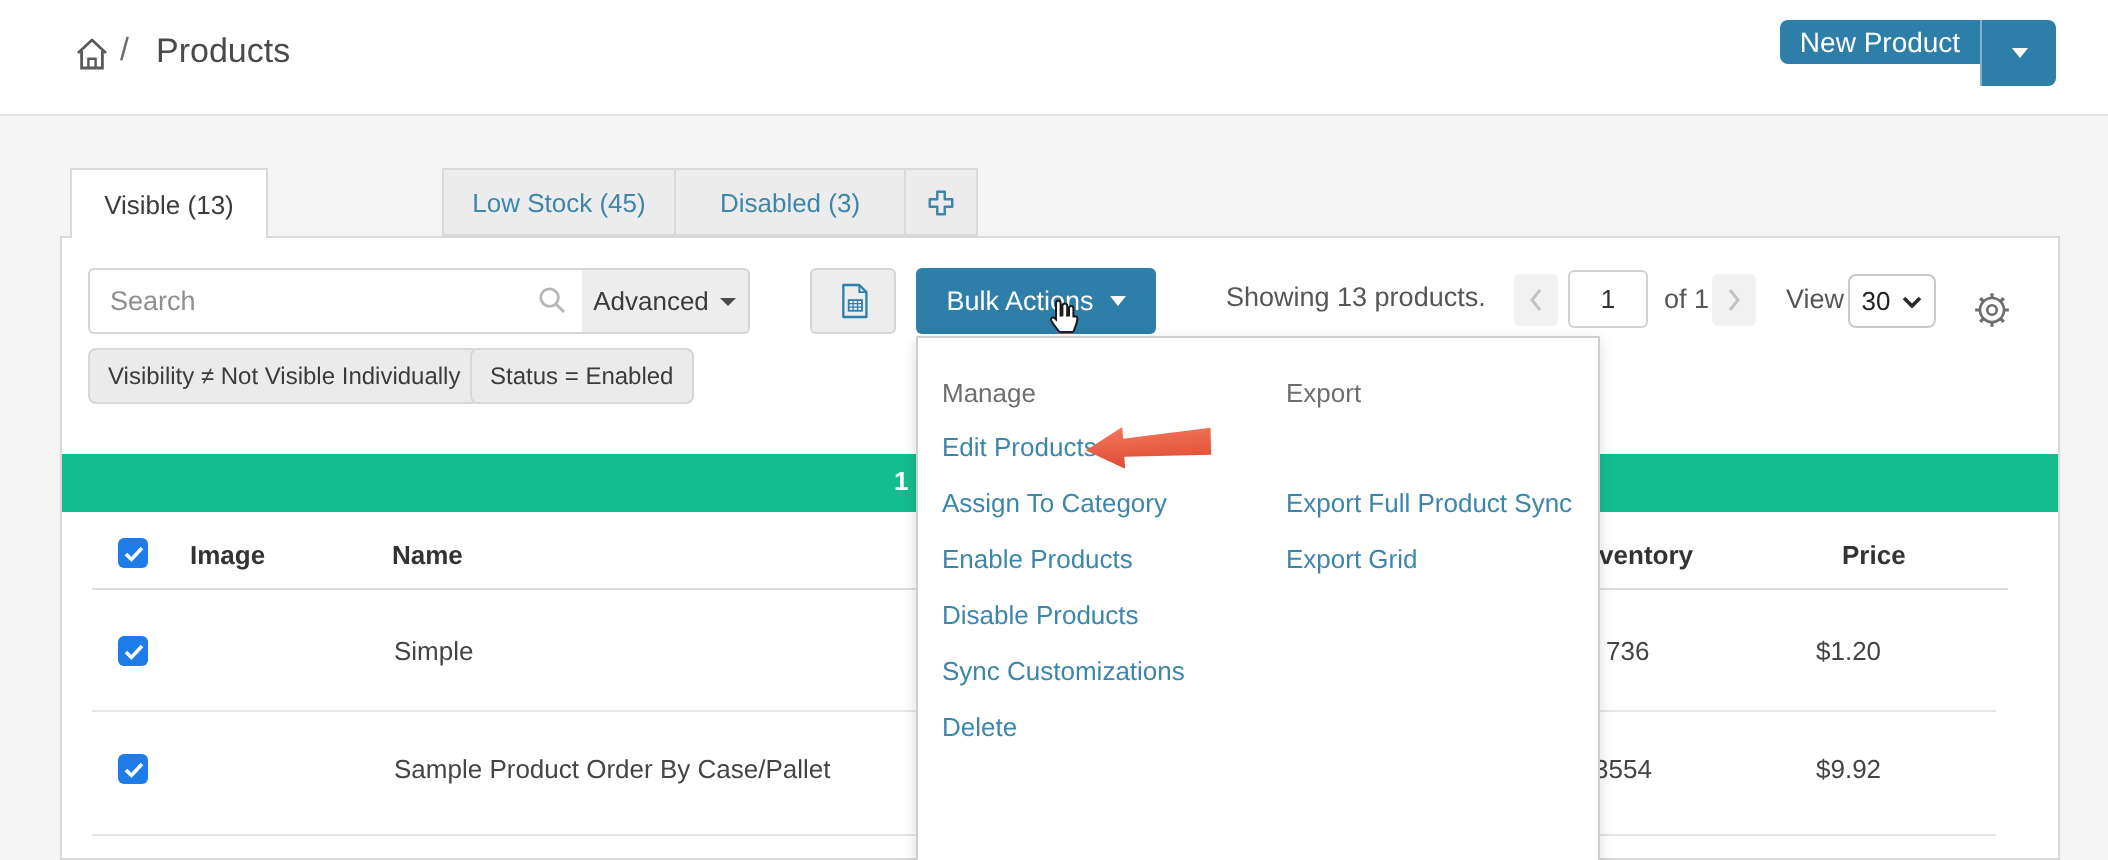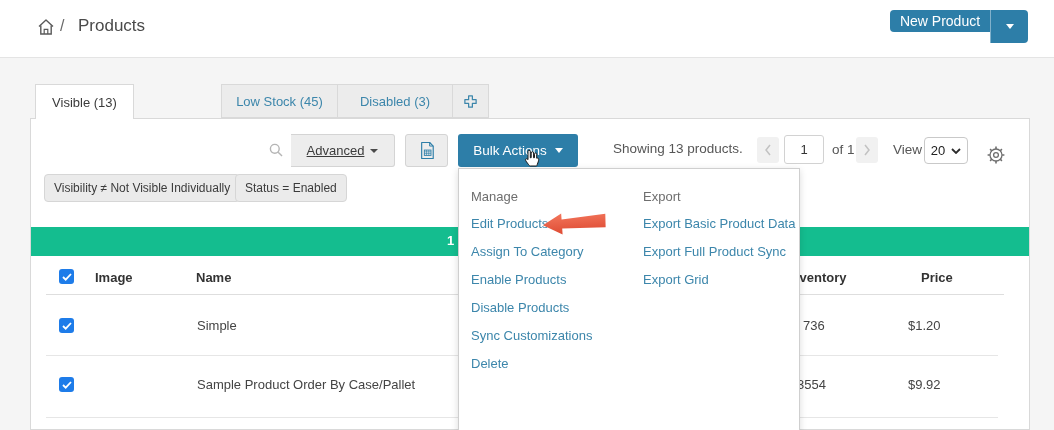--- a/index.html
+++ b/index.html
@@ -23,21 +23,21 @@
   .tab-inactive{background:#ececec;border:1px solid #d9d9d9;color:#3c86ab;}
   .tab-active{background:#ffffff;border:1px solid #d9d9d9;border-bottom:none;color:#3b3b3b;height:35px;z-index:5;}
 
   
   .card{left:30px;top:118px;width:1000px;height:312px;background:#ffffff;border:1px solid #d9d9d9;box-sizing:border-box;}
 
   
   .search-input{left:44px;top:134px;width:248px;height:33px;border:1px solid #d4d4d4;border-radius:3px 0 0 3px;box-sizing:border-box;padding:0 28px 0 10px;font-size:13.5px;color:#333;font-family:"Liberation Sans",sans-serif;outline:none;background:#fff;}
   .search-input::placeholder{color:#8f8f8f;opacity:1;}
   .btn-gray{background:#ededed;border:1px solid #d4d4d4;box-sizing:border-box;display:flex;align-items:center;justify-content:center;font-size:13px;color:#3b3b3b;cursor:pointer;}
-  .advanced-btn{left:291px;top:134px;width:104px;height:33px;border-radius:0 3px 3px 0;border-left:none;gap:6px;text-decoration:underline;}
+  .advanced-btn{left:291px;top:134px;width:84px;height:33px;border-radius:0 3px 3px 0;border-left:none;gap:6px;}
   .file-btn{left:405px;top:134px;width:43px;height:33px;border-radius:3px;}
   .bulk-btn{left:458px;top:134px;width:120px;height:33px;border-radius:3px;font-size:13.5px;gap:8px;}
 
   .showing{left:613px;top:141px;font-size:13.5px;color:#565656;}
   .pager-btn{top:137px;width:22px;height:26px;background:#f1f1f1;border-radius:3px;display:flex;align-items:center;justify-content:center;cursor:pointer;}
   .page-input{left:784px;top:135px;width:40px;height:29px;border:1px solid #d2d2d2;border-radius:3px;box-sizing:border-box;text-align:center;font-size:13px;color:#333;font-family:"Liberation Sans",sans-serif;outline:none;}
   .of-label{left:832px;top:142px;font-size:13.5px;color:#565656;}
   .view-label{left:893px;top:142px;font-size:13.5px;color:#565656;}
   .view-select{left:924px;top:137px;width:44px;height:27px;border:1px solid #c9c9c9;border-radius:4px;background:#fff;display:flex;align-items:center;justify-content:center;gap:6px;font-size:13px;color:#222;box-sizing:border-box;cursor:pointer;}
 
@@ -89,20 +89,21 @@
   <div class="abs tab tab-inactive" style="left:221px;width:117px;">Low Stock (45)</div>
   <div class="abs tab tab-inactive" style="left:337px;width:116px;text-align:right;">Disabled (3)</div>
   <div class="abs tab tab-inactive" style="left:452px;width:37px;">
     <svg width="15" height="15" viewBox="0 0 16 16">
       <path d="M6 2h4v4h4v4h-4v4H6v-4H2V6h4z" fill="none" stroke="#3c86ab" stroke-width="1.3" stroke-linejoin="round"></path>
     </svg>
   </div>
 
   <div class="abs card"></div>
 
+  <input class="abs search-input" type="text" placeholder="Search" style="">
   <div class="abs" style="left:268px;top:142px;width:16px;height:16px;">
     <svg width="16" height="16" viewBox="0 0 16 16">
       <circle cx="6.8" cy="6.8" r="4.4" fill="none" stroke="#b5b5b5" stroke-width="1.4"></circle>
       <path d="M10.2 10.2L14 14" stroke="#b5b5b5" stroke-width="1.4"></path>
     </svg>
   </div>
   <div class="abs btn-gray advanced-btn">
     <span>Advanced</span>
     <span class="caret-down-dark"></span>
   </div>
@@ -127,21 +128,21 @@
   </div>
   <input class="abs page-input" type="text" value="1" style="">
   <div class="abs of-label">of 1</div>
   <div class="abs pager-btn" style="left:856px;">
     <svg width="8" height="12" viewBox="0 0 8 12">
       <path d="M2 1l4 5-4 5" stroke="#c2c2c2" fill="none" stroke-width="1.5"></path>
     </svg>
   </div>
   <div class="abs view-label">View</div>
   <div class="abs view-select">
-    <span>20</span>
+    <span>30</span>
     <svg width="10" height="6" viewBox="0 0 10 6">
       <path d="M1 1l4 4 4-4" stroke="#2b2b2b" stroke-width="1.8" fill="none"></path>
     </svg>
   </div>
   <div class="abs" style="left:986px;top:145px;width:20px;height:20px;">
     <svg width="20" height="20" viewBox="0 0 20 20">
       <circle cx="10" cy="10" r="6" fill="none" stroke="#6e6e6e" stroke-width="1.3"></circle>
       <circle cx="10" cy="10" r="2.4" fill="none" stroke="#6e6e6e" stroke-width="1.3"></circle>
       <g stroke="#6e6e6e" stroke-width="1.6">
         <path d="M10 1.6v2.3M10 16.1v2.3M1.6 10h2.3M16.1 10h2.3M4.1 4.1l1.6 1.6M14.3 14.3l1.6 1.6M15.9 4.1l-1.6 1.6M5.7 14.3l-1.6 1.6"></path>
@@ -189,21 +190,20 @@
   <div class="abs menu-panel">
     <div class="menu-header" style="left:12px;top:20px;">Manage</div>
     <a class="menu-item" style="left:12px;top:47px;">Edit Products</a>
     <a class="menu-item" style="left:12px;top:75px;">Assign To Category</a>
     <a class="menu-item" style="left:12px;top:103px;">Enable Products</a>
     <a class="menu-item" style="left:12px;top:131px;">Disable Products</a>
     <a class="menu-item" style="left:12px;top:159px;">Sync Customizations</a>
     <a class="menu-item" style="left:12px;top:187px;">Delete</a>
 
     <div class="menu-header" style="left:184px;top:20px;">Export</div>
-    <a class="menu-item" style="left:184px;top:47px;">Export Basic Product Data</a>
     <a class="menu-item" style="left:184px;top:75px;">Export Full Product Sync</a>
     <a class="menu-item" style="left:184px;top:103px;">Export Grid</a>
   </div>
 
   <div class="abs annot-arrow">
     <svg width="68" height="26" viewBox="0 0 68 26">
       <defs>
         <linearGradient id="arrowGrad" x1="0" y1="0" x2="0" y2="1">
           <stop offset="0" stop-color="#f3765c"></stop>
           <stop offset="1" stop-color="#de4b33"></stop>

